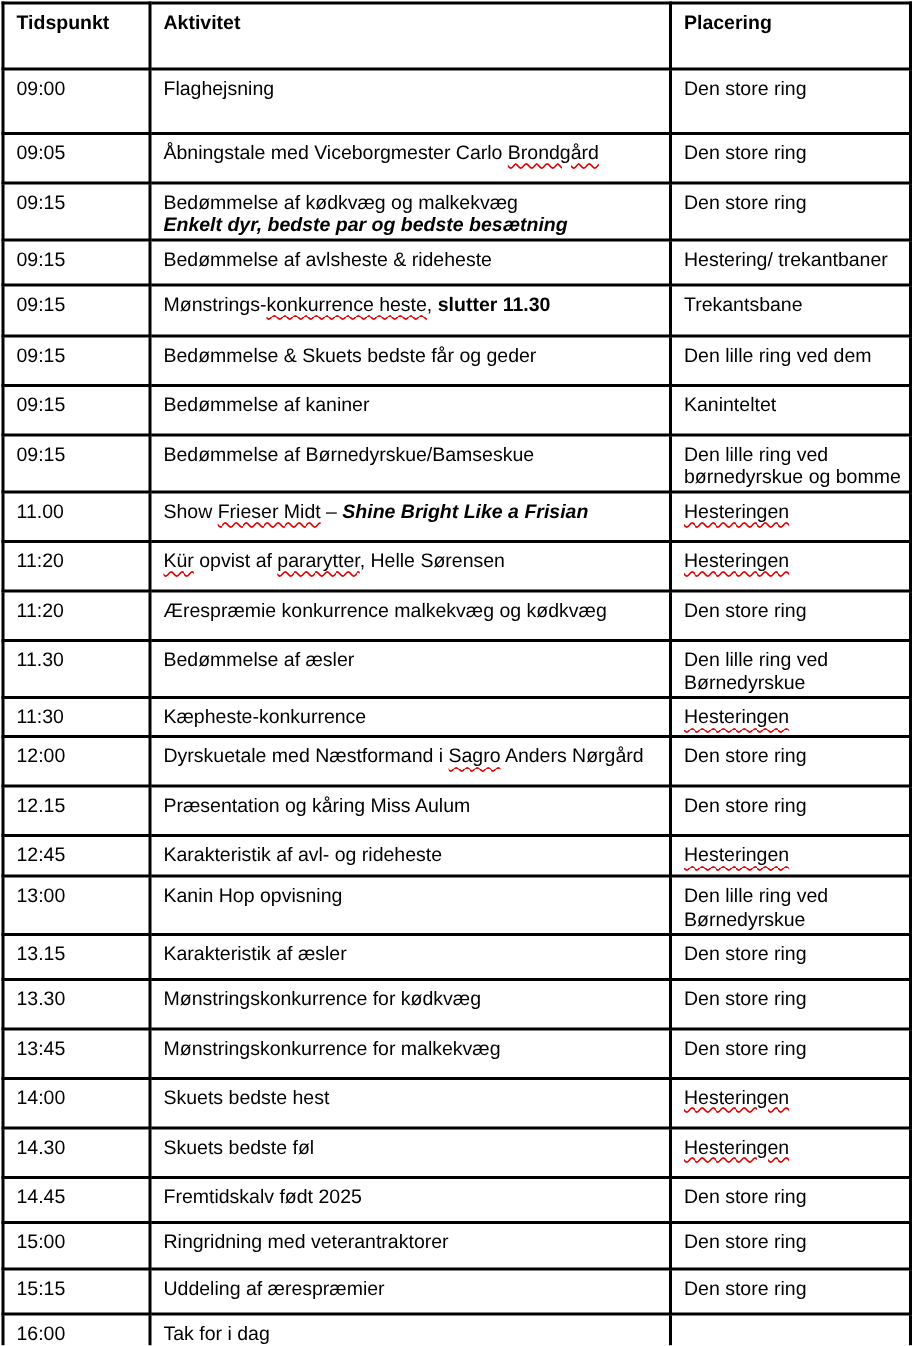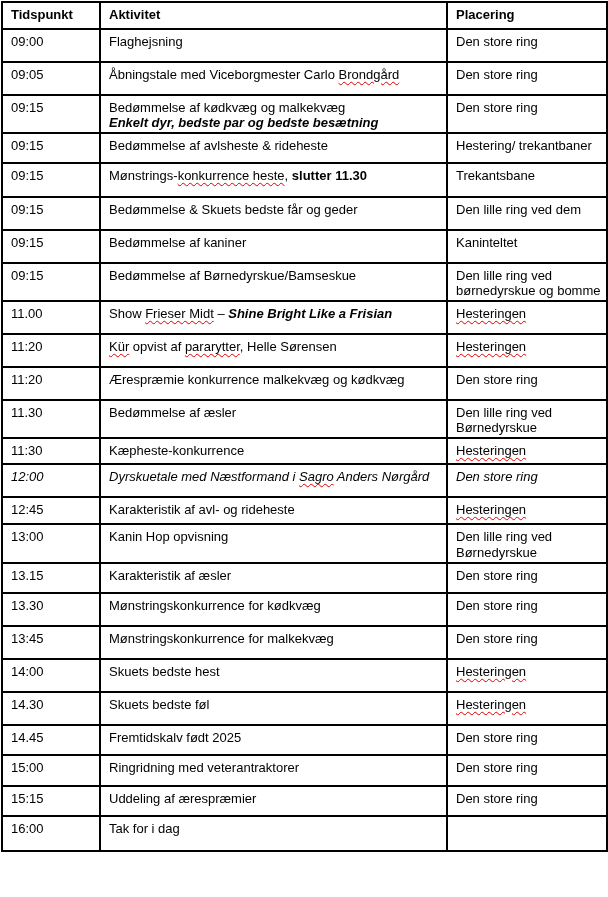--- a/index.html
+++ b/index.html
@@ -25,21 +25,21 @@
   }
   table.schedule th,
   table.schedule td {
     border: 2px solid #000000;
     vertical-align: top;
     padding: 4px 3px 2px 8px;
     line-height: 1.16;
     overflow: hidden;
     text-align: left;
   }
-  thead tr { height: 27px; }
+  thead tr { height: 44px; }
   th { font-weight: bold; }
   .line { min-height: 15px; }
   .seg-b  { font-weight: bold; }
   .seg-bi { font-weight: bold; font-style: italic; }
   .seg-sq {
     text-decoration-line: underline;
     text-decoration-style: wavy;
     text-decoration-color: var(--squiggle-color, #e00000);
     text-decoration-thickness: 1px;
     text-underline-offset: 2px;
@@ -56,21 +56,21 @@
       <col style="width:160px">
     </colgroup>
     <thead>
       <tr>
         <th>Tidspunkt</th>
         <th>Aktivitet</th>
         <th>Placering</th>
       </tr>
     </thead>
     <tbody id="tbody">
-        <tr style="height: 33px;">
+        <tr style="height: 43px;">
           <td><span>09:00</span></td>
           <td>
             <div class="line"><span class="">Flaghejsning</span></div>
           </td>
           <td>
             <div class="line"><span class="">Den store ring</span></div>
           </td>
         </tr>
         <tr style="height: 33px;">
           <td><span>09:05</span></td>
@@ -174,24 +174,33 @@
         </tr>
         <tr style="height: 26px;">
           <td><span>11:30</span></td>
           <td>
             <div class="line"><span class="">Kæpheste-konkurrence</span></div>
           </td>
           <td>
             <div class="line"><span class="seg-sq">Hesteringen</span></div>
           </td>
         </tr>
-        <tr style="height: 33px; font-style: italic;">
+        <tr style="height: 33px;">
           <td><span>12:00</span></td>
           <td>
             <div class="line"><span class="">Dyrskuetale med Næstformand i </span><span class="seg-sq">Sagro</span><span class=""> Anders Nørgård</span></div>
+          </td>
+          <td>
+            <div class="line"><span class="">Den store ring</span></div>
+          </td>
+        </tr>
+        <tr style="height: 33px;">
+          <td><span>12.15</span></td>
+          <td>
+            <div class="line"><span class="">Præsentation og kåring Miss Aulum</span></div>
           </td>
           <td>
             <div class="line"><span class="">Den store ring</span></div>
           </td>
         </tr>
         <tr style="height: 27px;">
           <td><span>12:45</span></td>
           <td>
             <div class="line"><span class="">Karakteristik af avl- og rideheste</span></div>
           </td>

